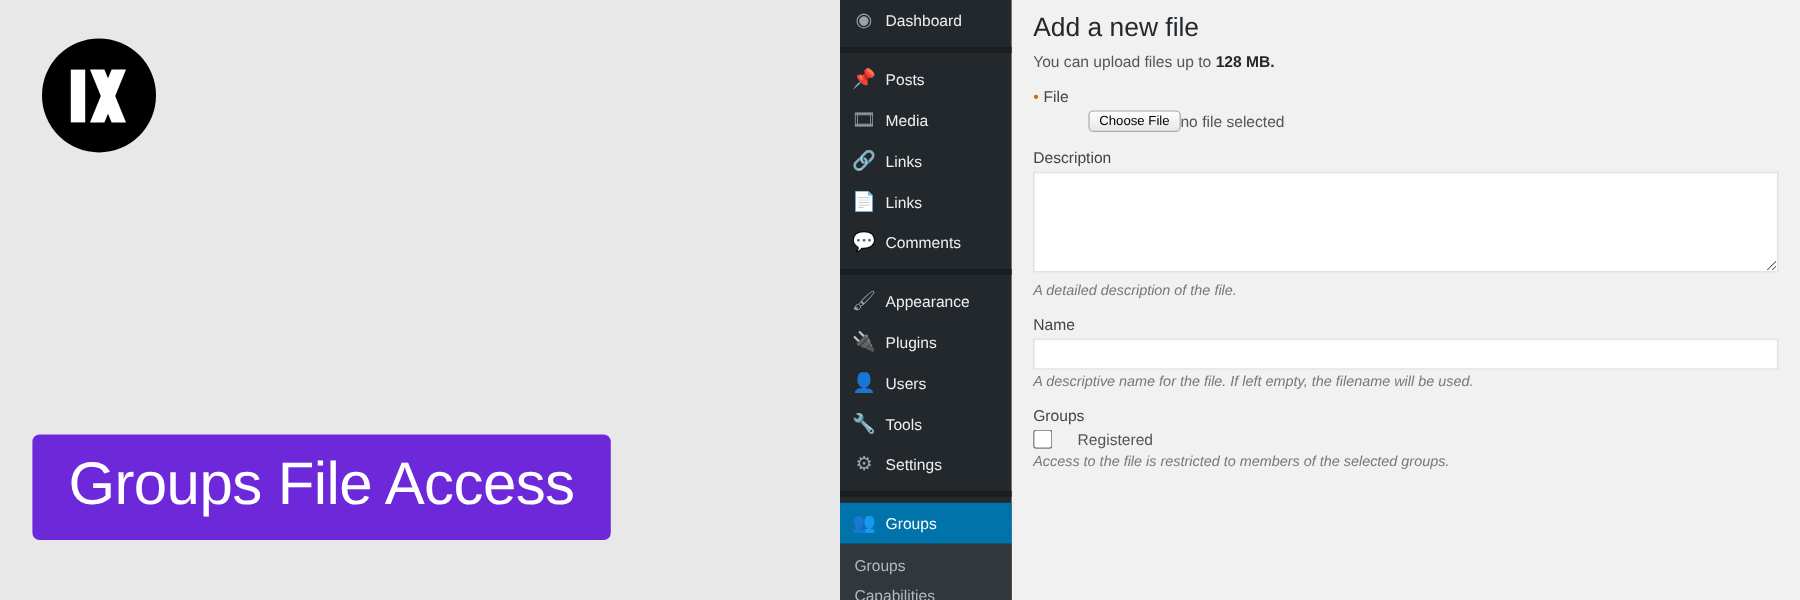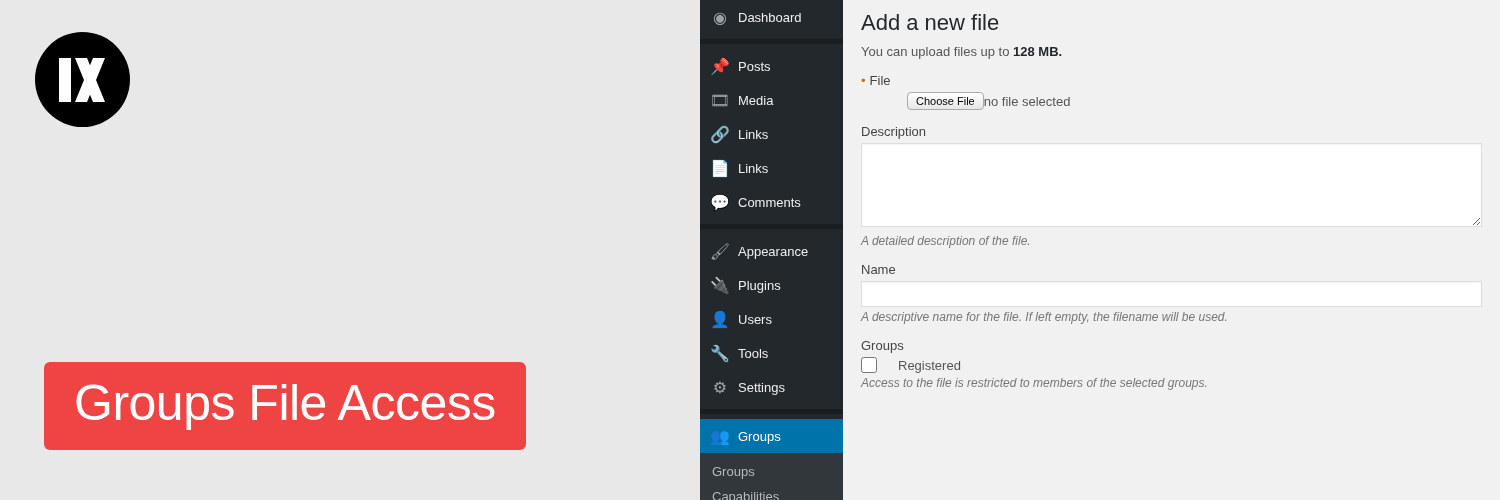--- a/index.html
+++ b/index.html
@@ -22,23 +22,23 @@
     border-radius: 50%;
     background: #000;
     display: flex;
     align-items: center;
     justify-content: center;
   }
   .brand-logo svg { width: 60px; height: 60px; }
 
   .promo-box {
     position: absolute;
-    left: 44px;
+    left: 27px;
     bottom: 50px;
-    background: #ef4444;
+    background: #6d28d9;
     color: #fff;
     padding: 12px 30px 18px;
     border-radius: 6px;
     font-size: 50px;
     font-weight: 500;
     letter-spacing: -0.5px;
   }
 
   
   .admin-panel {

